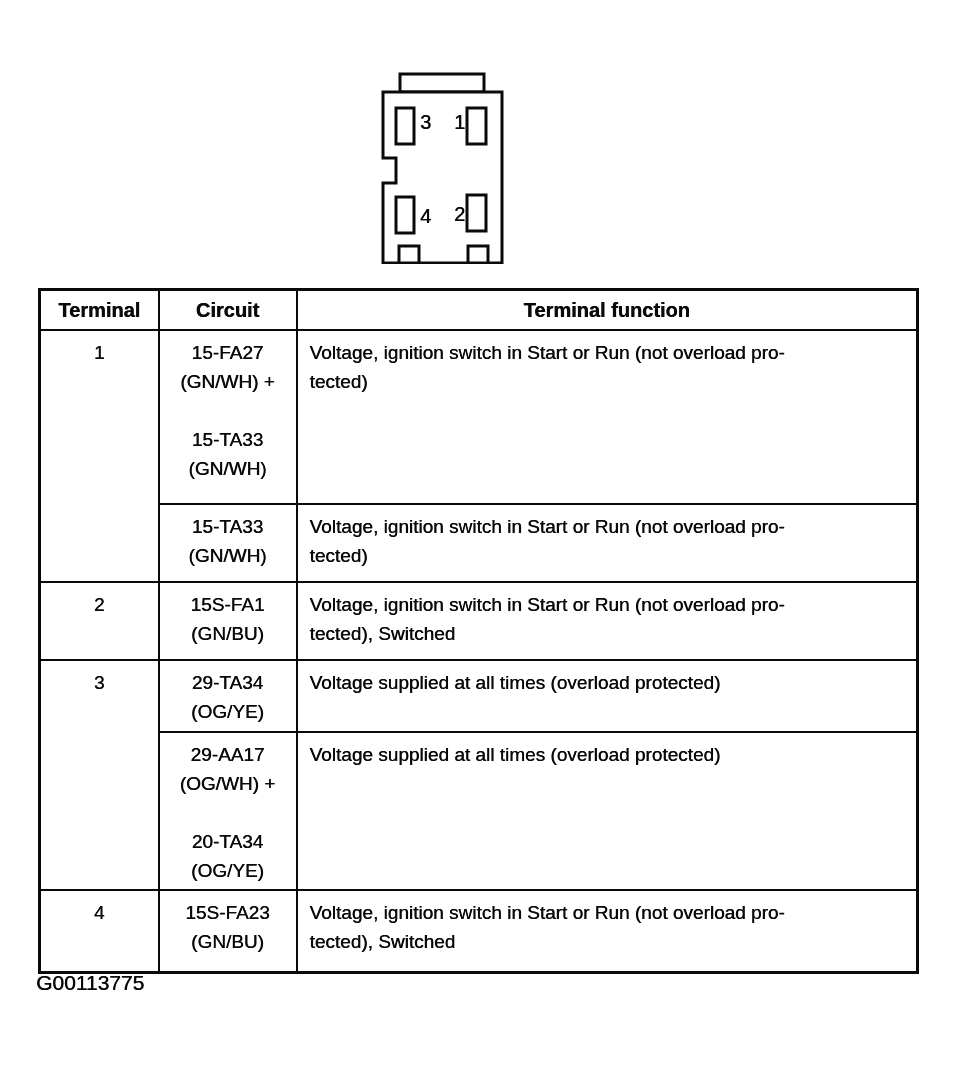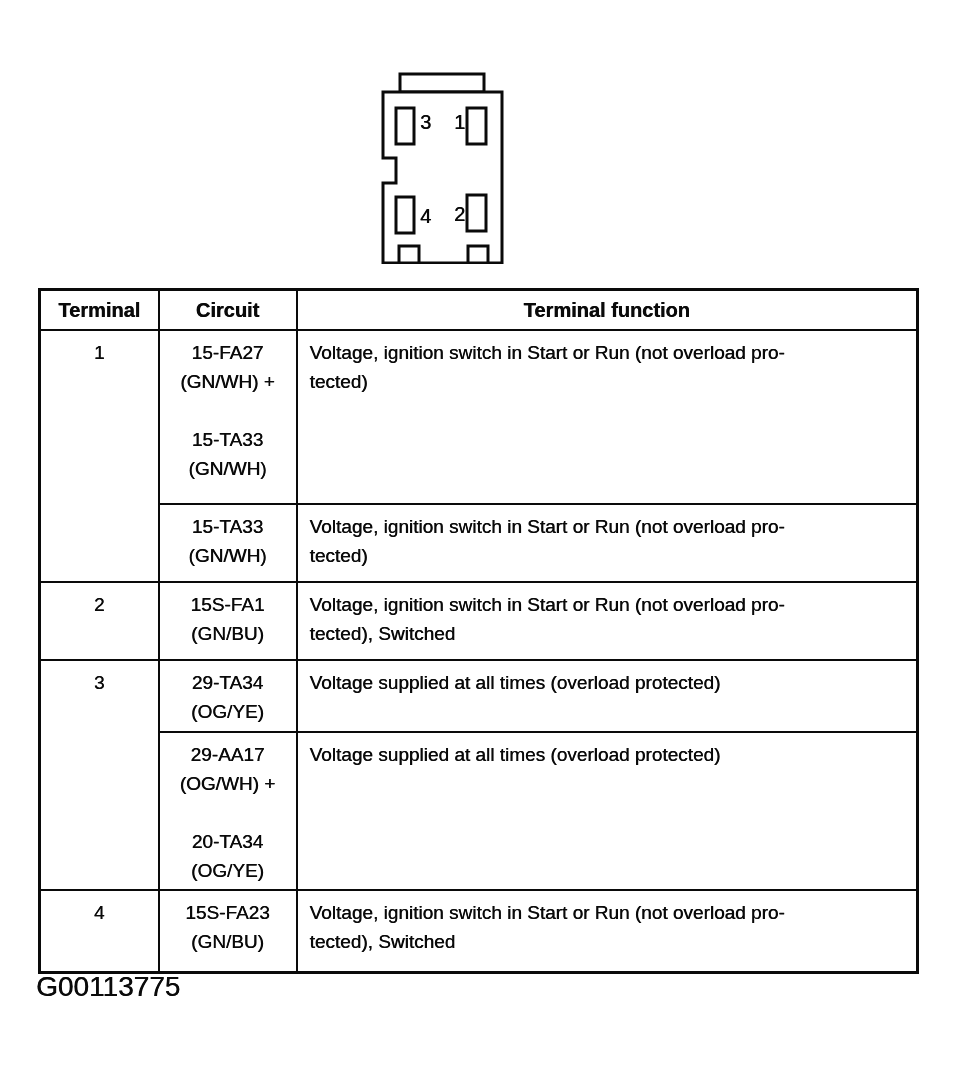--- a/index.html
+++ b/index.html
@@ -37,21 +37,21 @@
   td.c{text-align:center;padding:7px 4px 4px 4px;white-space:pre-line;}
   td.f{text-align:left;padding:7px 0 4px 12px;white-space:pre-line;}
   tr.r1a{height:174px;}
   tr.r1b{height:78px;}
   tr.r2{height:78px;}
   tr.r3a{height:72px;}
   tr.r3b{height:152px;}
   tr.r4{height:82px;}
   
   .figid{
-    position:absolute;left:36px;top:971px;font-size:28px;
+    position:absolute;left:36px;top:971px;font-size:21px;
     text-shadow:0.4px 0 0 currentColor;
   }
 </style>
 </head>
 <body>
 
 <div class="page">
 
   <div class="connector">
     <svg width="124" height="192" viewBox="0 0 124 192">

